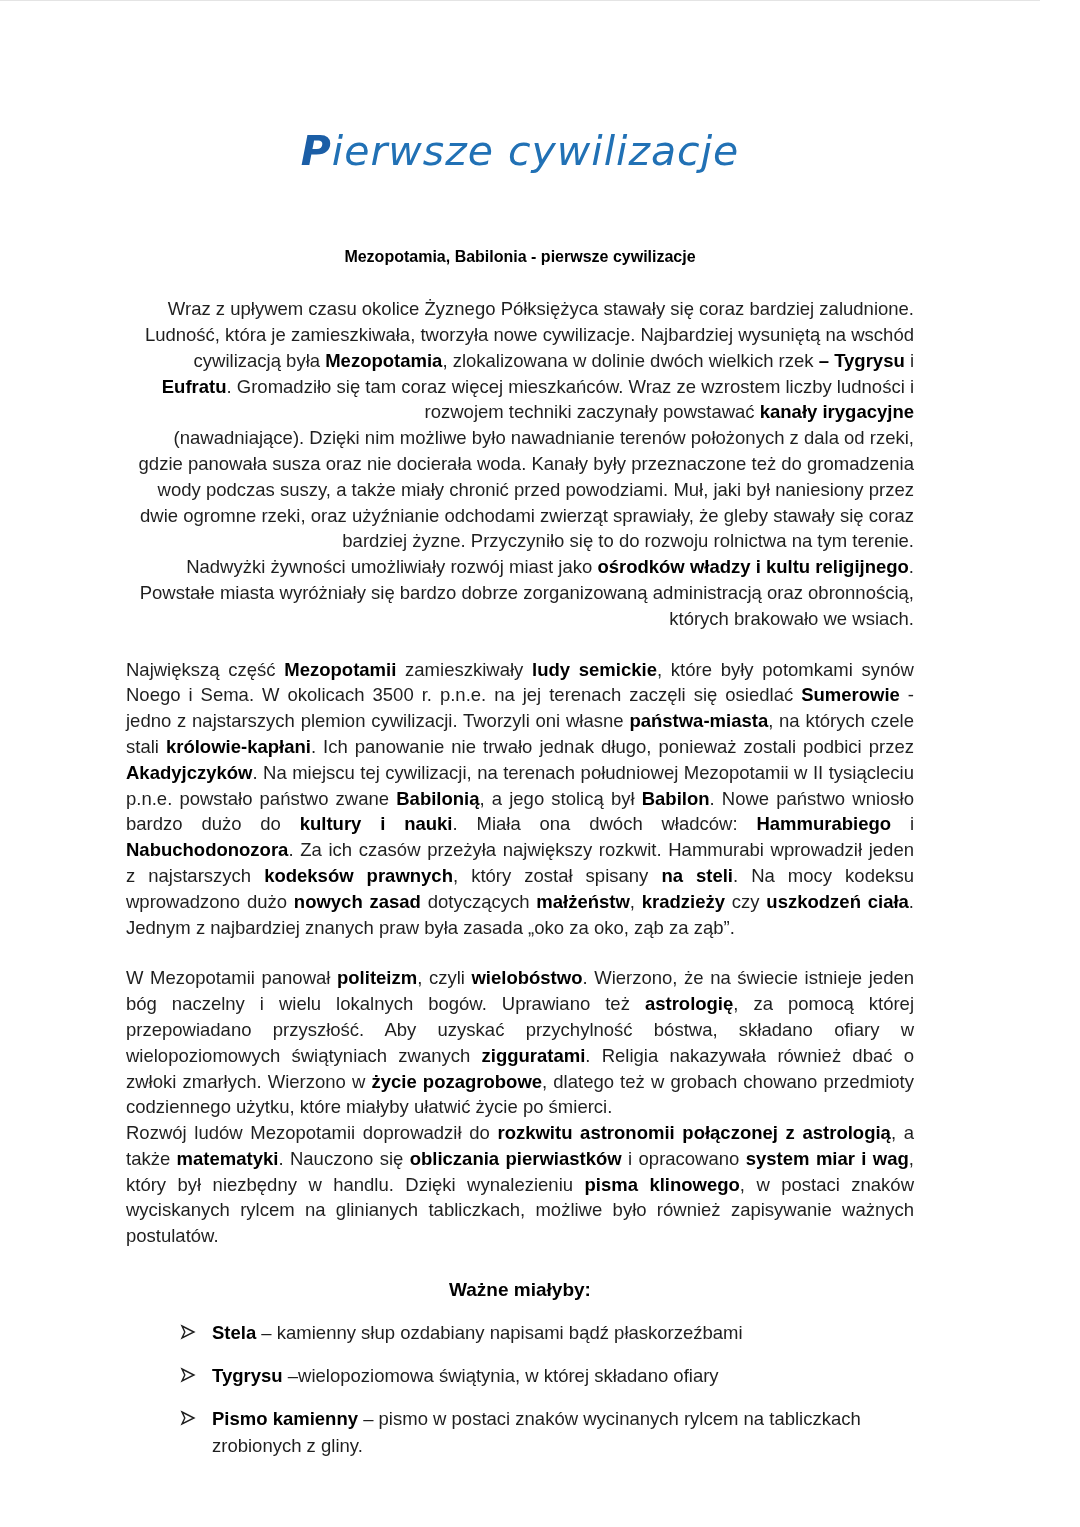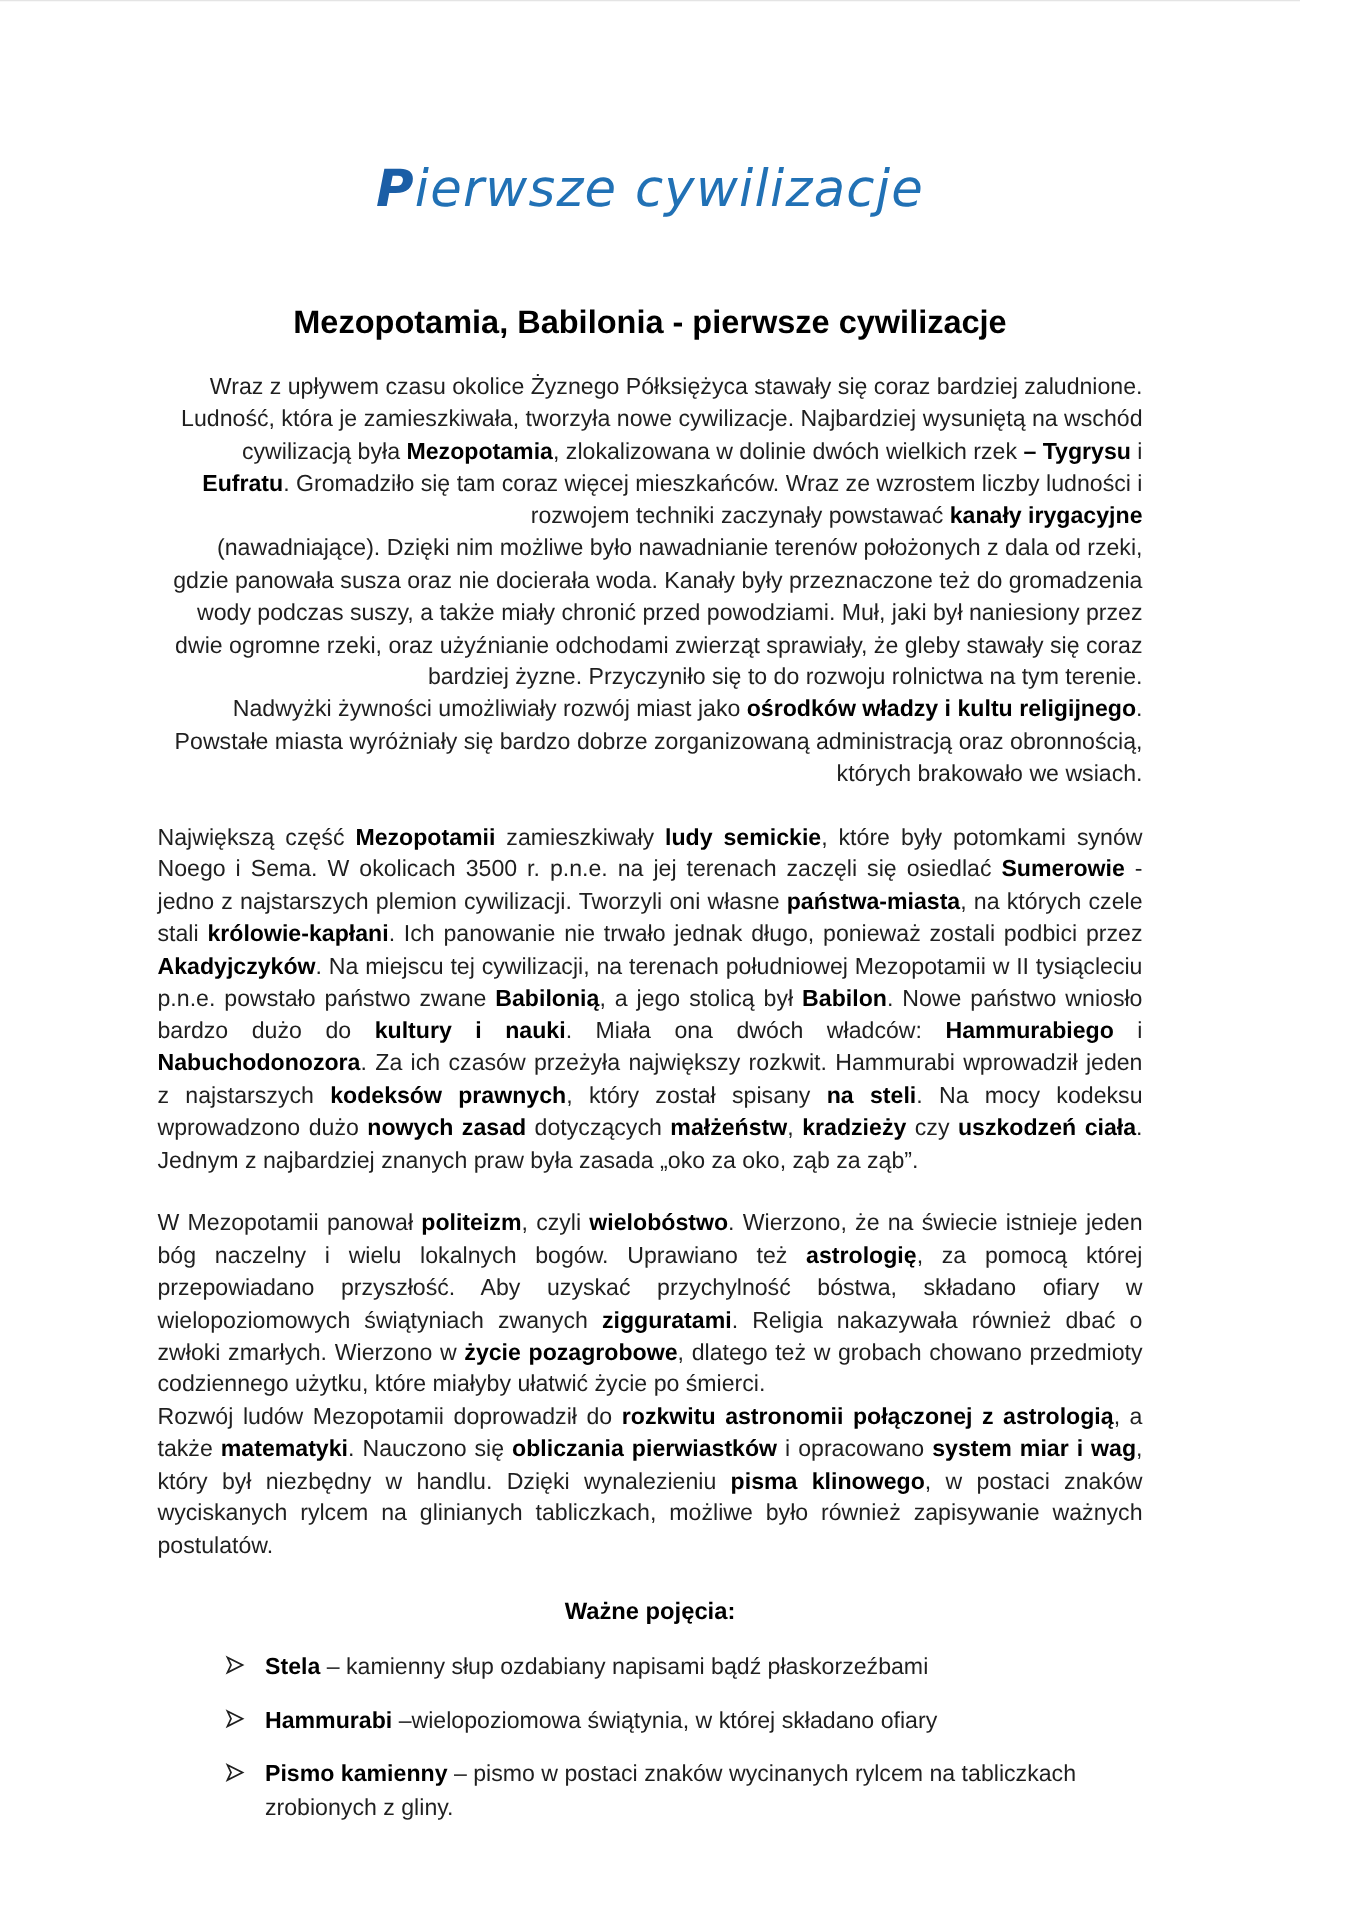--- a/index.html
+++ b/index.html
@@ -30,21 +30,21 @@
     color: #2171b5;
     line-height: 1.2;
   }
   .doc-title::first-letter {
     font-weight: 800;
     color: #1b5ea6;
   }
   .doc-subtitle {
     margin: 68px 0 26px 0;
     text-align: center;
-    font-size: 26px;
+    font-size: 16px;
     font-weight: bold;
     color: #000000;
     line-height: 26px;
   }
   .para {
     margin: 0 0 25px 0;
     font-size: 18.5px;
     line-height: 25.8px;
   }
   .para b { color: #000000; }
@@ -88,38 +88,38 @@
   <h1 class="doc-title">Pierwsze cywilizacje</h1>
 
   <h2 class="doc-subtitle">Mezopotamia, Babilonia - pierwsze cywilizacje</h2>
 
   <p class="para align-left"><span>Wraz z upływem czasu okolice Żyznego Półksiężyca stawały się coraz bardziej zaludnione. Ludność, która je zamieszkiwała, tworzyła nowe cywilizacje. Najbardziej wysuniętą na wschód cywilizacją była </span><b>Mezopotamia</b><span>, zlokalizowana w dolinie dwóch wielkich rzek </span><b>– Tygrysu</b><span> i </span><b>Eufratu</b><span>. Gromadziło się tam coraz więcej mieszkańców. Wraz ze wzrostem liczby ludności i rozwojem techniki zaczynały powstawać </span><b>kanały irygacyjne</b><br><span>(nawadniające). Dzięki nim możliwe było nawadnianie terenów położonych z dala od rzeki, gdzie panowała susza oraz nie docierała woda. Kanały były przeznaczone też do gromadzenia wody podczas suszy, a także miały chronić przed powodziami. Muł, jaki był naniesiony przez dwie ogromne rzeki, oraz użyźnianie odchodami zwierząt sprawiały, że gleby stawały się coraz bardziej żyzne. Przyczyniło się to do rozwoju rolnictwa na tym terenie.</span><br><span>Nadwyżki żywności umożliwiały rozwój miast jako </span><b>ośrodków władzy i kultu religijnego</b><span>. Powstałe miasta wyróżniały się bardzo dobrze zorganizowaną administracją oraz obronnością, których brakowało we wsiach.</span></p>
 
   <p class="para align-justify"><span>Największą część </span><b>Mezopotamii</b><span> zamieszkiwały </span><b>ludy semickie</b><span>, które były potomkami synów Noego i Sema. W okolicach 3500 r. p.n.e. na jej terenach zaczęli się osiedlać </span><b>Sumerowie</b><span> - jedno z najstarszych plemion cywilizacji. Tworzyli oni własne </span><b>państwa-miasta</b><span>, na których czele stali </span><b>królowie-kapłani</b><span>. Ich panowanie nie trwało jednak długo, ponieważ zostali podbici przez </span><b>Akadyjczyków</b><span>. Na miejscu tej cywilizacji, na terenach południowej Mezopotamii w II tysiącleciu p.n.e. powstało państwo zwane </span><b>Babilonią</b><span>, a jego stolicą był </span><b>Babilon</b><span>. Nowe państwo wniosło bardzo dużo do </span><b>kultury i nauki</b><span>. Miała ona dwóch władców: </span><b>Hammurabiego</b><span> i </span><b>Nabuchodonozora</b><span>. Za ich czasów przeżyła największy rozkwit. Hammurabi wprowadził jeden z najstarszych </span><b>kodeksów prawnych</b><span>, który został spisany </span><b>na steli</b><span>. Na mocy kodeksu wprowadzono dużo </span><b>nowych zasad</b><span> dotyczących </span><b>małżeństw</b><span>, </span><b>kradzieży</b><span> czy </span><b>uszkodzeń ciała</b><span>. Jednym z najbardziej znanych praw była zasada „oko za oko, ząb za ząb”.</span></p>
 
   <p class="para align-justify"><span>W Mezopotamii panował </span><b>politeizm</b><span>, czyli </span><b>wielobóstwo</b><span>. Wierzono, że na świecie istnieje jeden bóg naczelny i wielu lokalnych bogów. Uprawiano też </span><b>astrologię</b><span>, za pomocą której przepowiadano przyszłość. Aby uzyskać przychylność bóstwa, składano ofiary w wielopoziomowych świątyniach zwanych </span><b>zigguratami</b><span>. Religia nakazywała również dbać o zwłoki zmarłych. Wierzono w </span><b>życie pozagrobowe</b><span>, dlatego też w grobach chowano przedmioty codziennego użytku, które miałyby ułatwić życie po śmierci.</span><br><span>Rozwój ludów Mezopotamii doprowadził do </span><b>rozkwitu astronomii połączonej z astrologią</b><span>, a także </span><b>matematyki</b><span>. Nauczono się </span><b>obliczania pierwiastków</b><span> i opracowano </span><b>system miar i wag</b><span>, który był niezbędny w handlu. Dzięki wynalezieniu </span><b>pisma klinowego</b><span>, w postaci znaków wyciskanych rylcem na glinianych tabliczkach, możliwe było również zapisywanie ważnych postulatów.</span></p>
 
-  <h3 class="glossary-heading">Ważne pojęcia:</h3>
+  <h3 class="glossary-heading">Ważne miałyby:</h3>
 
   <ul class="glossary-list">
     <li class="glossary-item">
       <span class="bullet">
         <svg width="16" height="16" viewBox="0 0 16 16">
           <path d="M2 2 L14 8 L2 14 L4.8 8 Z" fill="#ffffff" stroke="#1f1f1f" stroke-width="1.4" stroke-linejoin="miter"></path>
         </svg>
       </span>
       <span class="item-text"><b>Stela</b><span> – kamienny słup ozdabiany napisami bądź płaskorzeźbami</span></span>
     </li>
     <li class="glossary-item">
       <span class="bullet">
         <svg width="16" height="16" viewBox="0 0 16 16">
           <path d="M2 2 L14 8 L2 14 L4.8 8 Z" fill="#ffffff" stroke="#1f1f1f" stroke-width="1.4" stroke-linejoin="miter"></path>
         </svg>
       </span>
-      <span class="item-text"><b>Hammurabi</b><span> –wielopoziomowa świątynia, w której składano ofiary</span></span>
+      <span class="item-text"><b>Tygrysu</b><span> –wielopoziomowa świątynia, w której składano ofiary</span></span>
     </li>
     <li class="glossary-item">
       <span class="bullet">
         <svg width="16" height="16" viewBox="0 0 16 16">
           <path d="M2 2 L14 8 L2 14 L4.8 8 Z" fill="#ffffff" stroke="#1f1f1f" stroke-width="1.4" stroke-linejoin="miter"></path>
         </svg>
       </span>
       <span class="item-text"><b>Pismo kamienny</b><span> – pismo w postaci znaków wycinanych rylcem na tabliczkach zrobionych z gliny.</span></span>
     </li>
   </ul>

